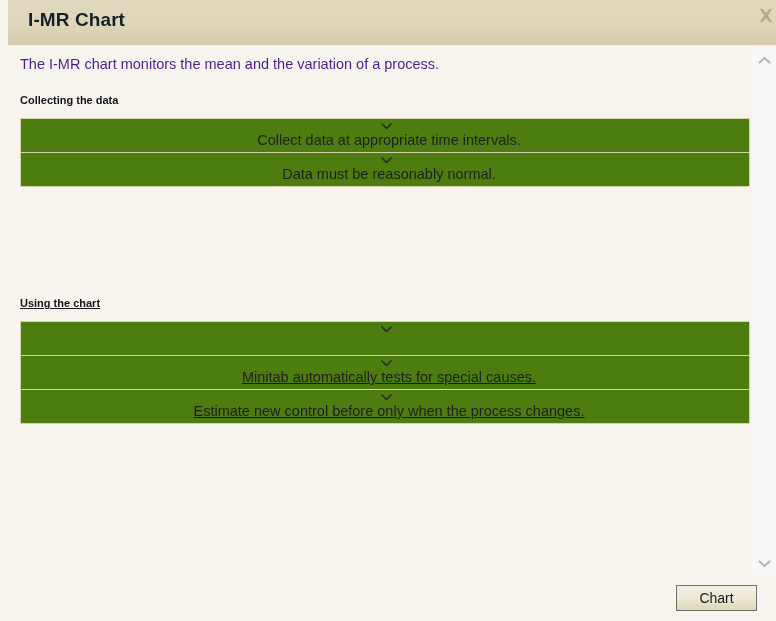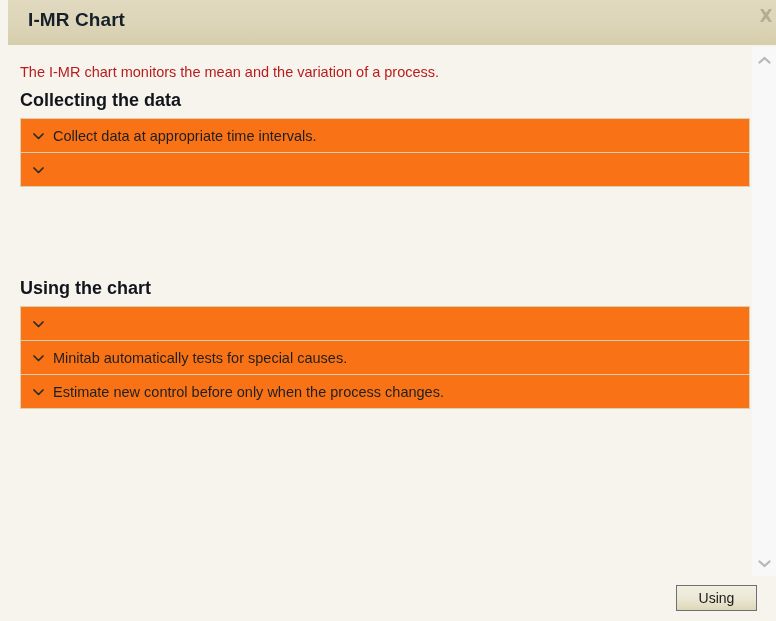--- a/index.html
+++ b/index.html
@@ -65,55 +65,56 @@
     width: 752px;
     height: 576px;
     background: #f7f4ed;
     box-sizing: border-box;
     overflow: hidden;
   }
 
   .intro {
     position: absolute;
     left: 20px;
-    top: 19px;
+    top: 11px;
     font-size: 14.5px;
-    color: #b91c1c;
+    color: #4c1d95;
     white-space: nowrap;
   }
 
   .section {
     position: absolute;
     left: 20px;
     width: 730px;
   }
   .section-heading {
-    font-size: 18px;
+    font-size: 11px;
     font-weight: bold;
     color: #12161c;
     margin: 0 0 8px 0;
     padding: 0;
     line-height: 20px;
   }
 
   .acc-list {
     border: 1px solid #d9d0b0;
     border-bottom: none;
     box-sizing: border-box;
     width: 730px;
   }
   .acc-item {
     display: flex;
     align-items: center;
     height: 34px;
-    background: #f97316;
+    background: #4d7c0f;
     border-bottom: 1px solid #d9d0b0;
     box-sizing: border-box;
     cursor: pointer;
     padding-left: 8px;
+    flex-direction: column;
   }
   .chev {
     flex: 0 0 auto;
     width: 18px;
     height: 14px;
     display: flex;
     align-items: center;
     justify-content: center;
     margin-right: 6px;
   }
@@ -216,27 +217,28 @@
           <span class="acc-label">Collect data at appropriate time intervals.</span>
         </div>
 
 
         <div class="acc-item">
           <span class="chev">
             <svg width="11" height="8" viewBox="0 0 11 8">
                 <path d="M1 2 L5.5 6.5 L10 2" fill="none" stroke="#2b2b2b" stroke-width="1.7" stroke-linecap="round" stroke-linejoin="round"></path>
               </svg>
           </span>
+          <span class="acc-label">Data must be reasonably normal.</span>
         </div>
 
 
       </div>
     </div>
 
-    <div class="section" style="top:233px;">
+    <div class="section" style="top:248px;text-decoration:underline;">
       <div class="section-heading">Using the chart</div>
       <div class="acc-list">
 
         <div class="acc-item">
           <span class="chev">
             <svg width="11" height="8" viewBox="0 0 11 8">
                 <path d="M1 2 L5.5 6.5 L10 2" fill="none" stroke="#2b2b2b" stroke-width="1.7" stroke-linecap="round" stroke-linejoin="round"></path>
               </svg>
           </span>
         </div>
@@ -272,16 +274,16 @@
     </div>
     <div class="sb-track"></div>
     <div class="sb-arrow down">
       <svg width="13" height="9" viewBox="0 0 13 9">
           <path d="M1.5 2.5 L6.5 7 L11.5 2.5" fill="none" stroke="#b6b6b6" stroke-width="2.2" stroke-linecap="round" stroke-linejoin="round"></path>
         </svg>
     </div>
   </div>
 
   <div class="footer">
-    <button class="back-btn">Using</button>
+    <button class="back-btn">Chart</button>
   </div>
 
 </div>
 
 </body></html>

